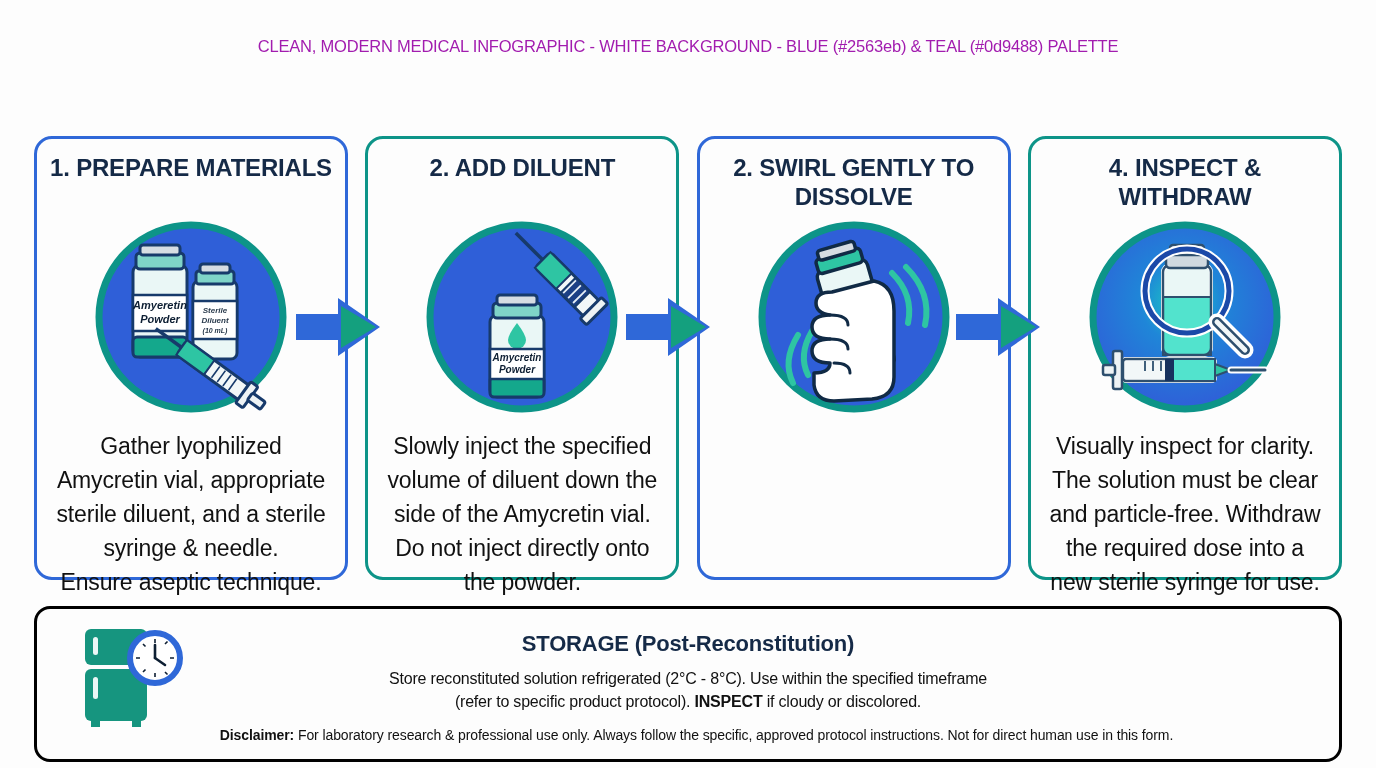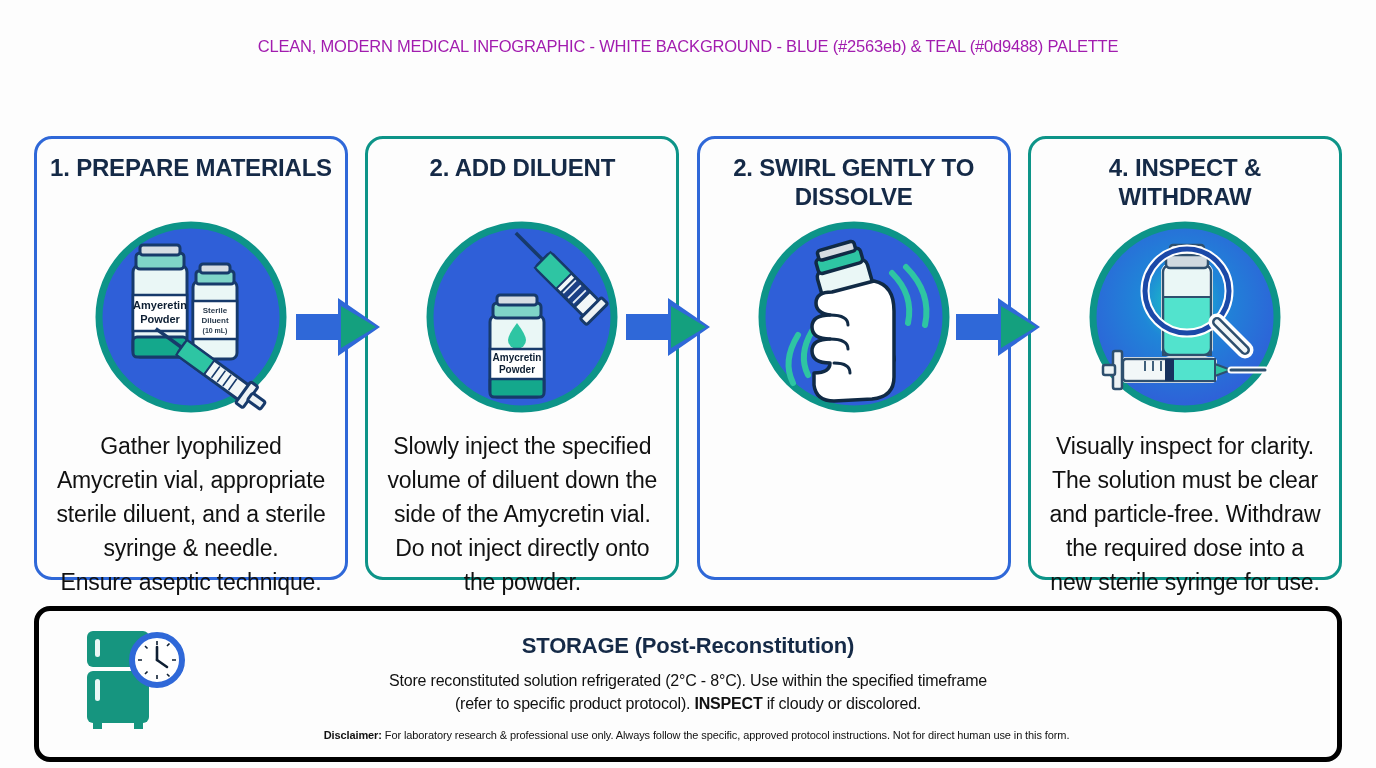--- a/index.html
+++ b/index.html
@@ -39,21 +39,21 @@
 
   .card-title {
     font-size: 24px; font-weight: bold; color: #152a47;
     text-align: center; line-height: 1.22; letter-spacing: -0.2px;
     min-height: 60px;
   }
 
   .icon-wrap {
     margin-top: 6px;
     width: 196px; height: 196px;
-    display: flex; align-items: center; justify-content: center;
+    display: flex; align-items: center; justify-content: center; font-style: italic;
   }
 
   .card-desc {
     margin-top: 14px; font-size: 23px; color: #111;
     text-align: center; line-height: 1.48; letter-spacing: -0.15px;
     padding: 0 6px;
   }
   .card-desc b { font-weight: bold; }
 
   
@@ -62,36 +62,36 @@
     width: 84px; height: 62px; z-index: 5;
   }
   .arrow.a1 { left: 296px; }
   .arrow.a2 { left: 626px; }
   .arrow.a3 { left: 956px; }
 
   
   .storage {
     position: absolute; left: 34px; top: 606px;
     width: 1308px; height: 156px;
-    border: 5px solid #000000; border-radius: 16px;
+    border: 3px solid #000000; border-radius: 16px;
     background: #fdfdfd; overflow: hidden;
   }
   .fridge-icon { position: absolute; left: 38px; top: 14px; }
   .storage-body { padding-top: 22px; text-align: center; }
   .storage-title {
     font-size: 22px; font-weight: bold; color: #152a47;
     letter-spacing: -0.2px;
   }
   .storage-text {
     margin-top: 11px; font-size: 16px; color: #111;
     line-height: 1.42; letter-spacing: -0.2px;
   }
   .storage-text b { font-weight: bold; }
   .disclaimer {
-    margin-top: 14px; font-size: 11px; color: #111;
+    margin-top: 14px; font-size: 14px; color: #111;
     letter-spacing: -0.1px;
     padding-left: 17px;
   }
   .disclaimer b { font-weight: bold; }
 </style>
 </head>
 <body>
 
 <div class="page">
 

